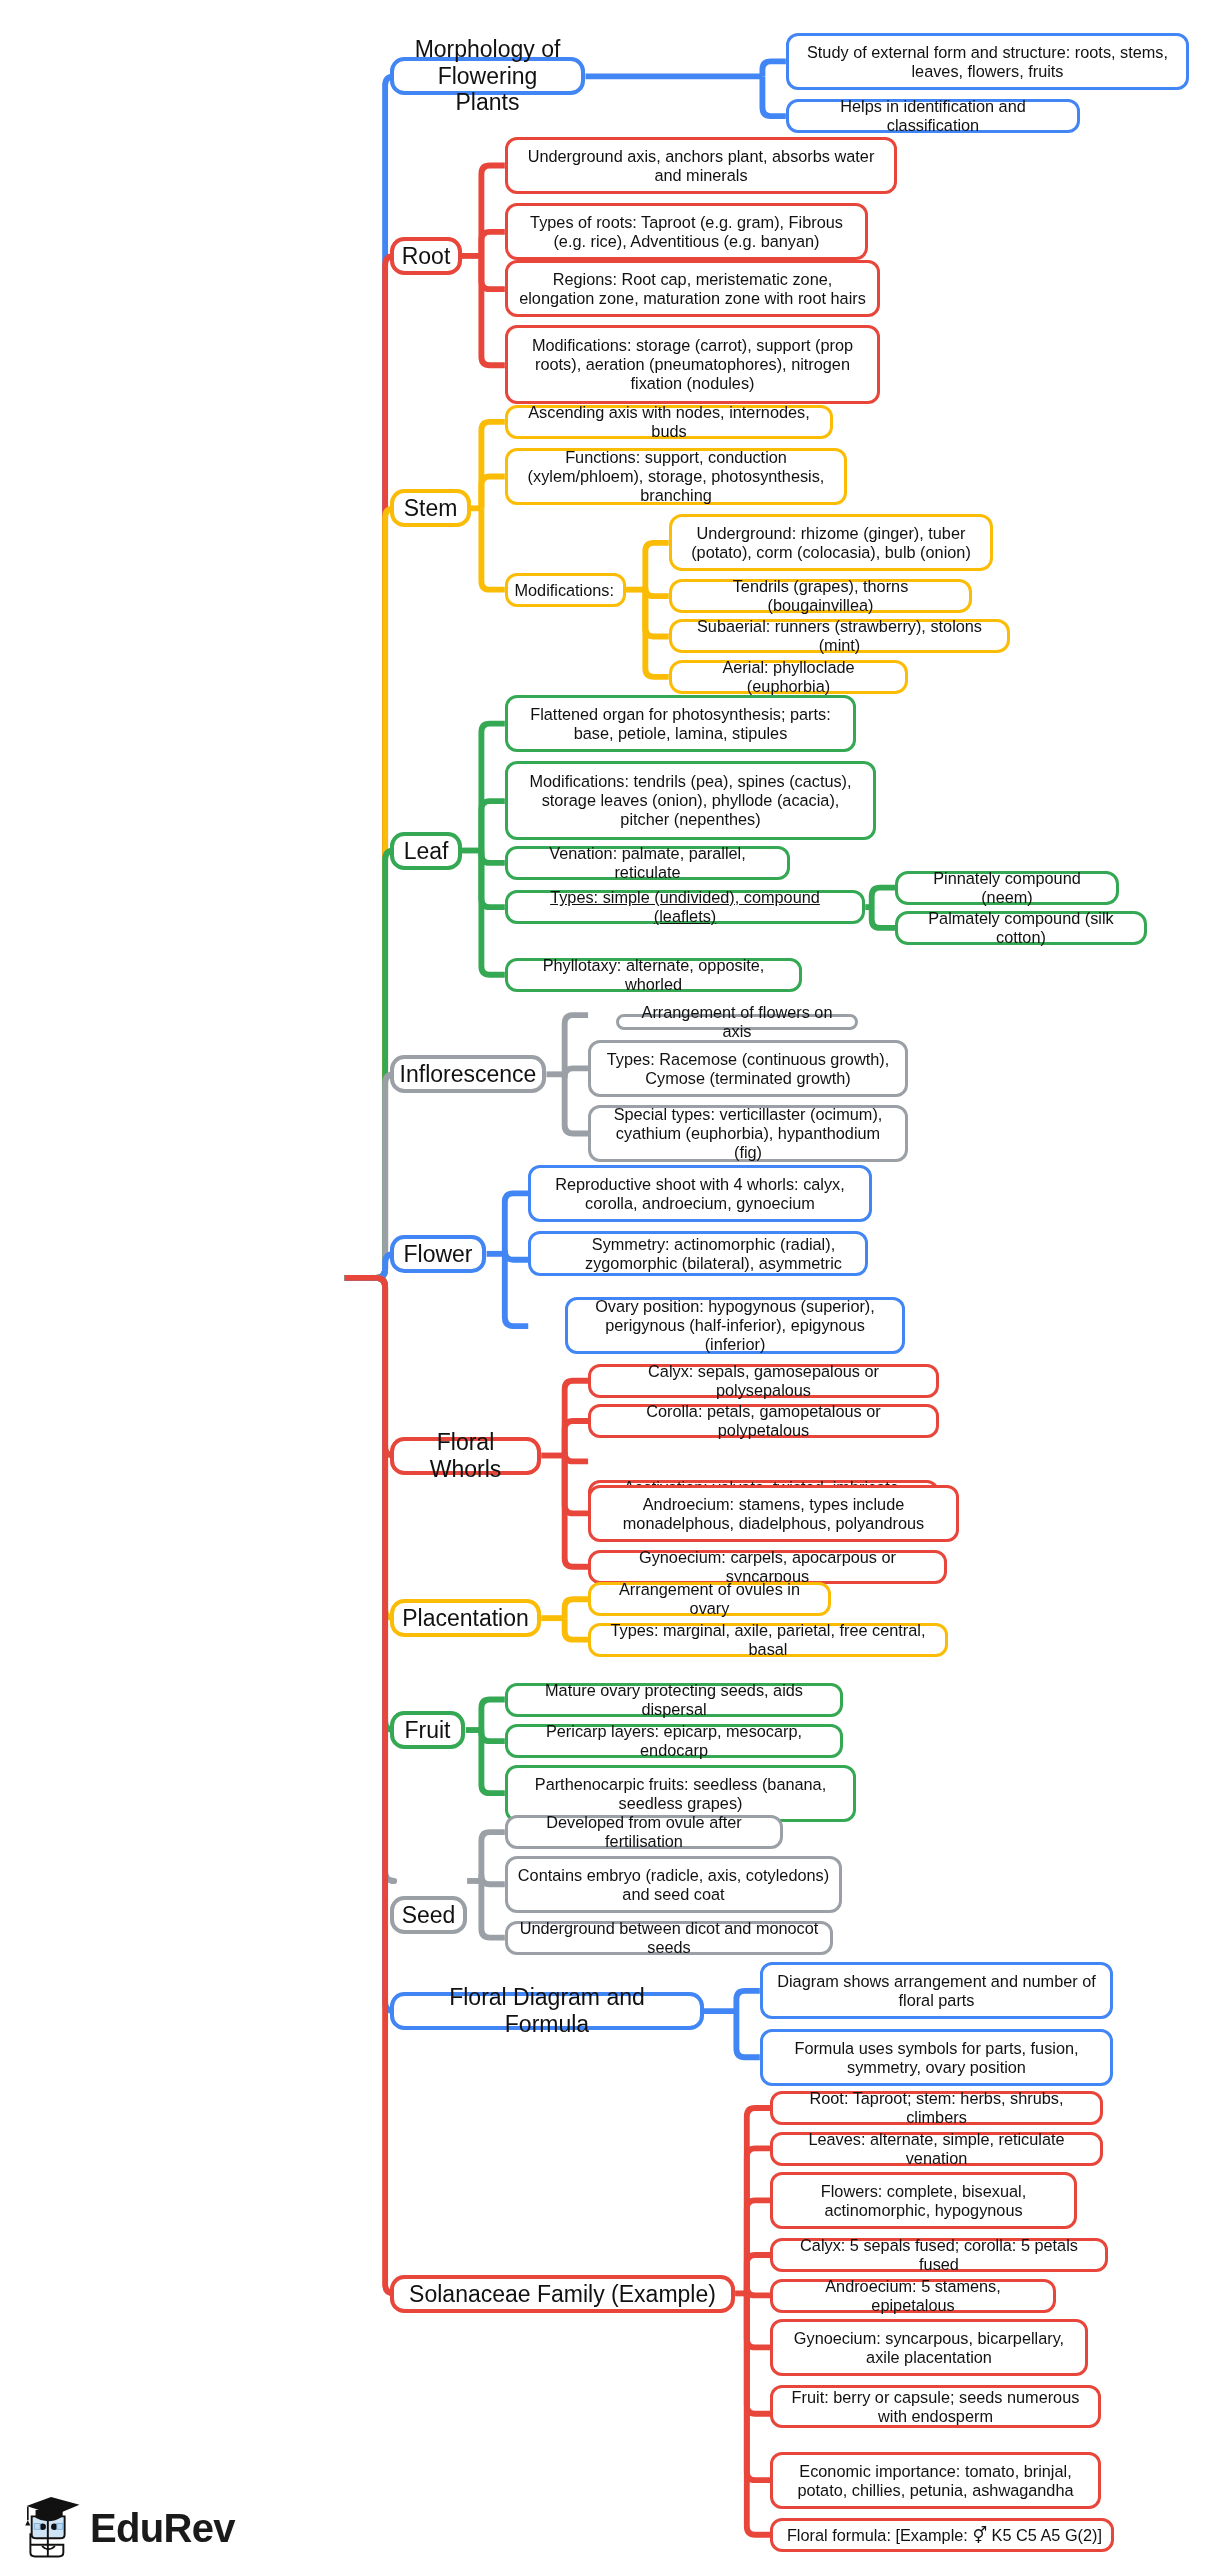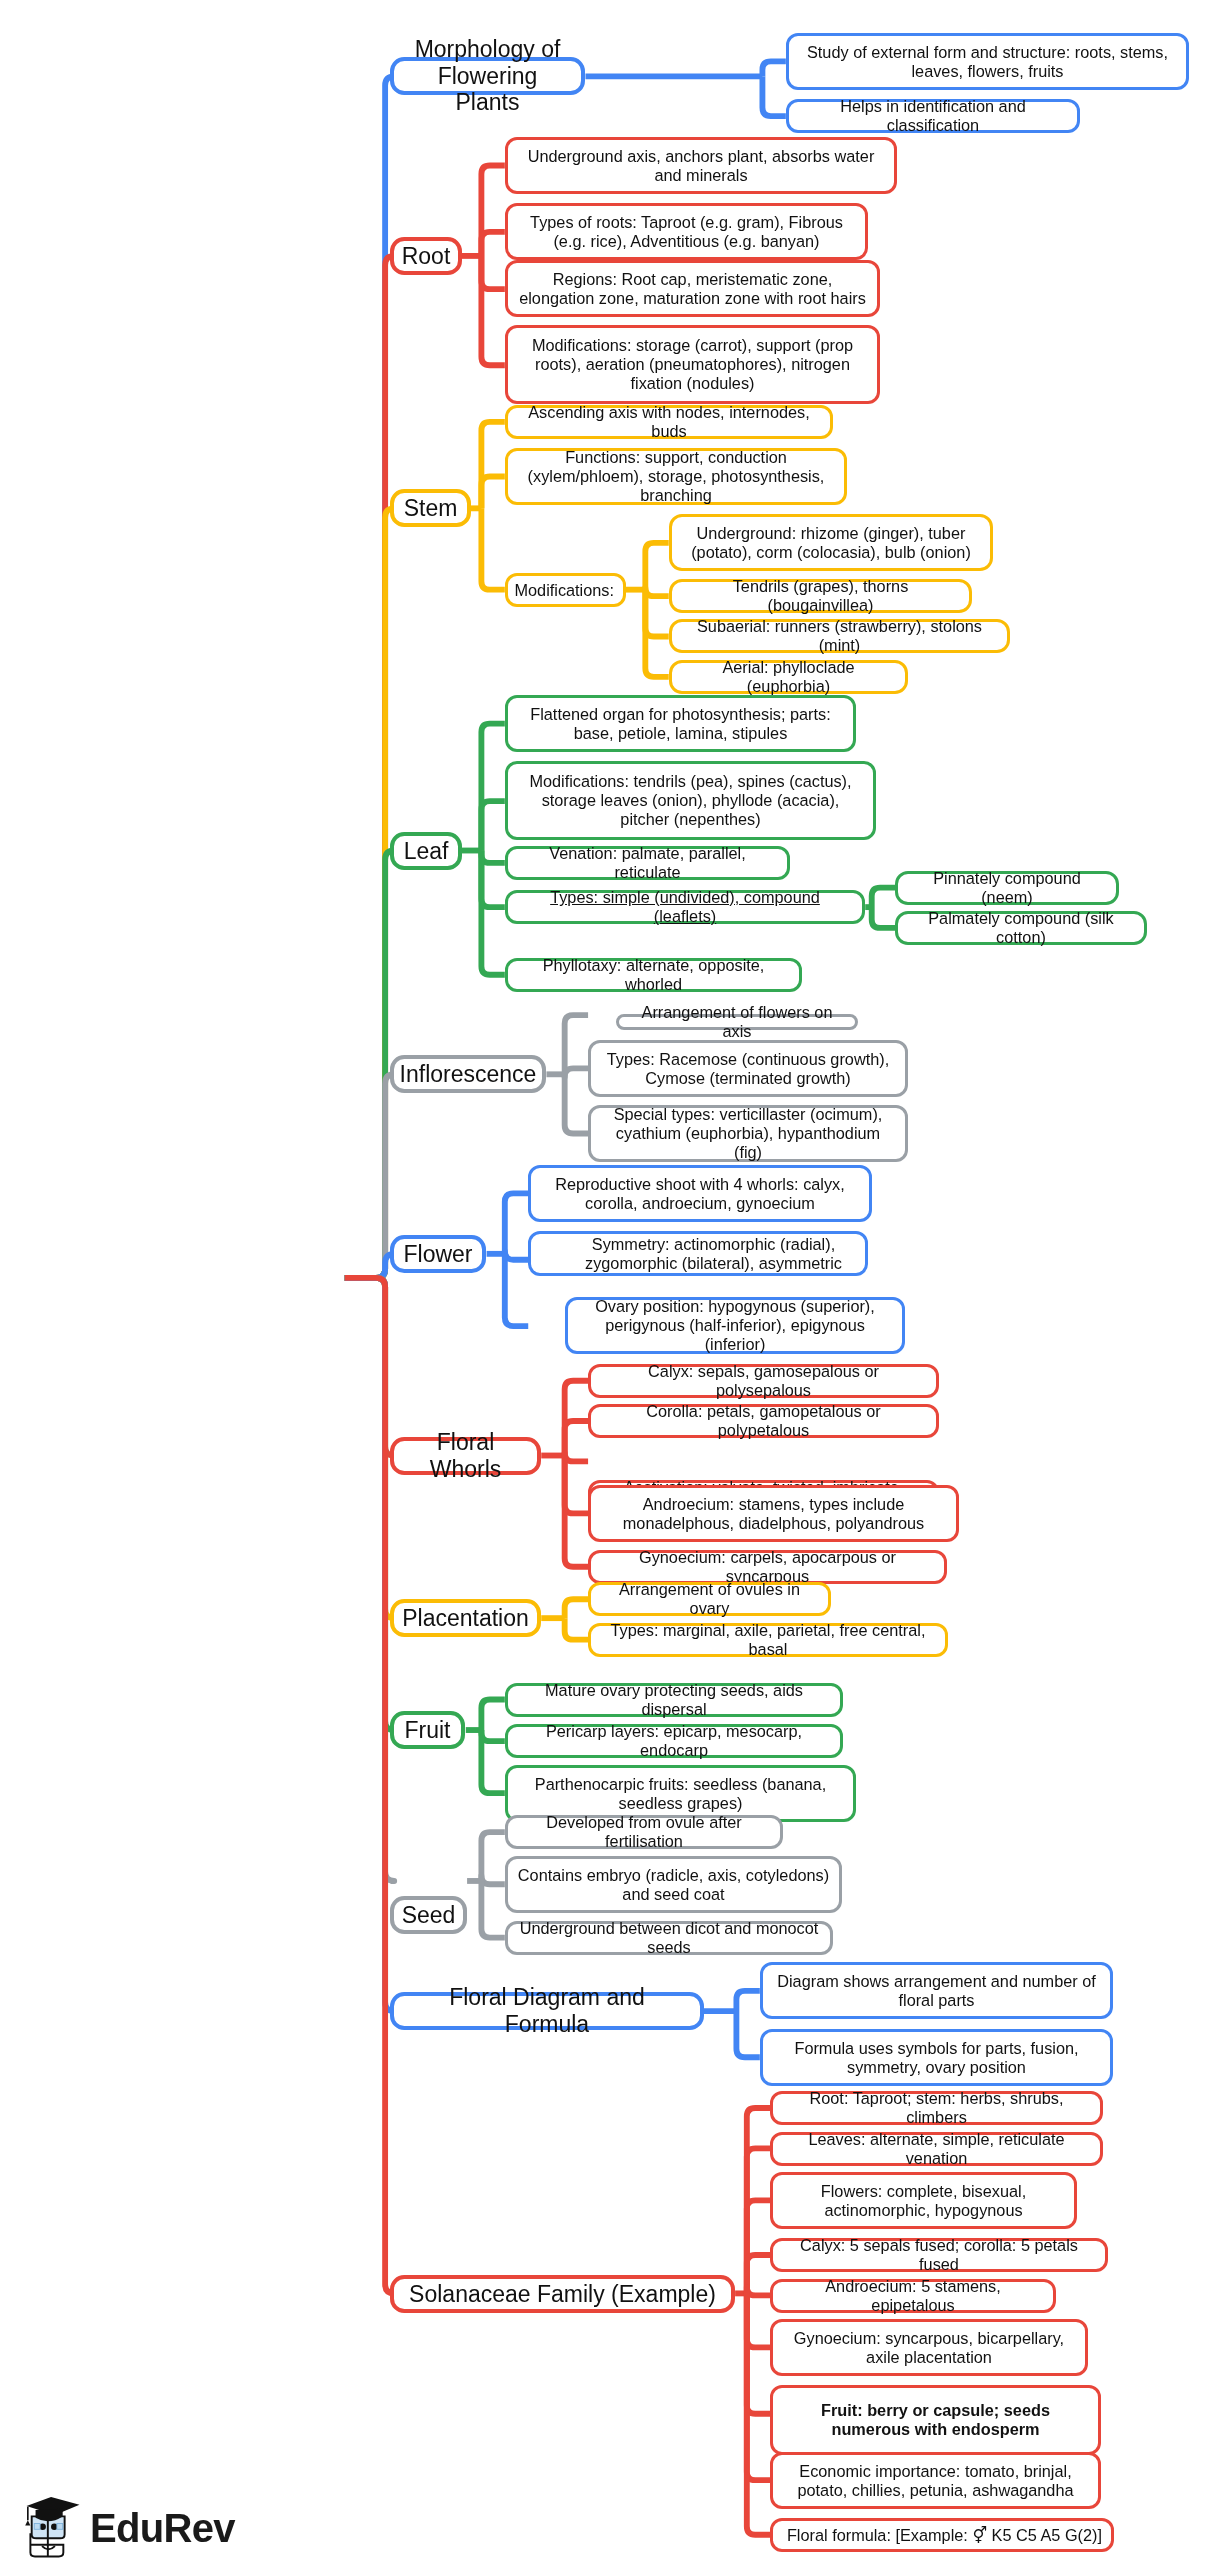--- a/index.html
+++ b/index.html
@@ -276,21 +276,21 @@
       </div>
       <div class="nodebox lvl2" style="left: 770px; top: 2238px; width: 338px; height: 34px; border-color: rgb(232, 70, 58);">
         <span>Calyx: 5 sepals fused; corolla: 5 petals fused</span>
       </div>
       <div class="nodebox lvl2" style="left: 770px; top: 2279px; width: 286px; height: 34px; border-color: rgb(232, 70, 58);">
         <span>Androecium: 5 stamens, epipetalous</span>
       </div>
       <div class="nodebox lvl2" style="left: 770px; top: 2319px; width: 318px; height: 57px; border-color: rgb(232, 70, 58);">
         <span>Gynoecium: syncarpous, bicarpellary, axile placentation</span>
       </div>
-      <div class="nodebox lvl2" style="left: 770px; top: 2385px; width: 331px; height: 70px; border-color: rgb(232, 70, 58); font-weight: bold;">
+      <div class="nodebox lvl2" style="left: 770px; top: 2385px; width: 331px; height: 43px; border-color: rgb(232, 70, 58);">
         <span>Fruit: berry or capsule; seeds numerous with endosperm</span>
       </div>
       <div class="nodebox lvl2" style="left: 770px; top: 2452px; width: 331px; height: 57px; border-color: rgb(232, 70, 58);">
         <span>Economic importance: tomato, brinjal, potato, chillies, petunia, ashwagandha</span>
       </div>
       <div class="nodebox lvl2" style="left: 770px; top: 2518px; width: 344px; height: 34px; border-color: rgb(232, 70, 58);">
         <span>Floral formula: [Example: ⚥ K5 C5 A5 G(2)]</span>
       </div>
     </div>
 

